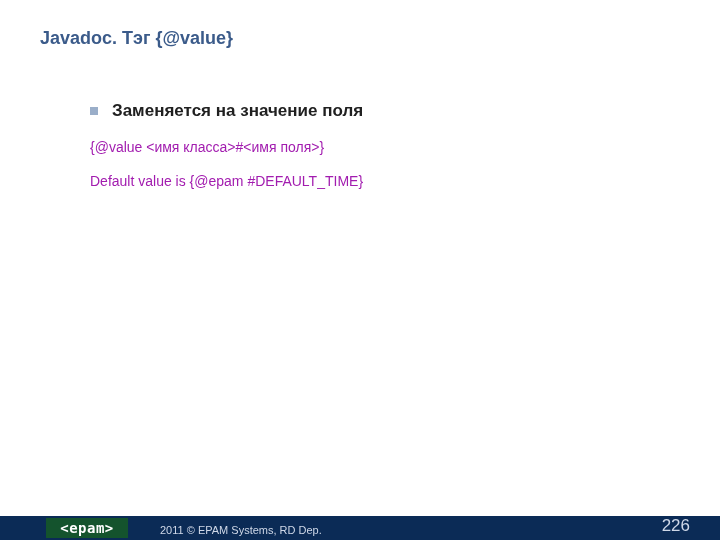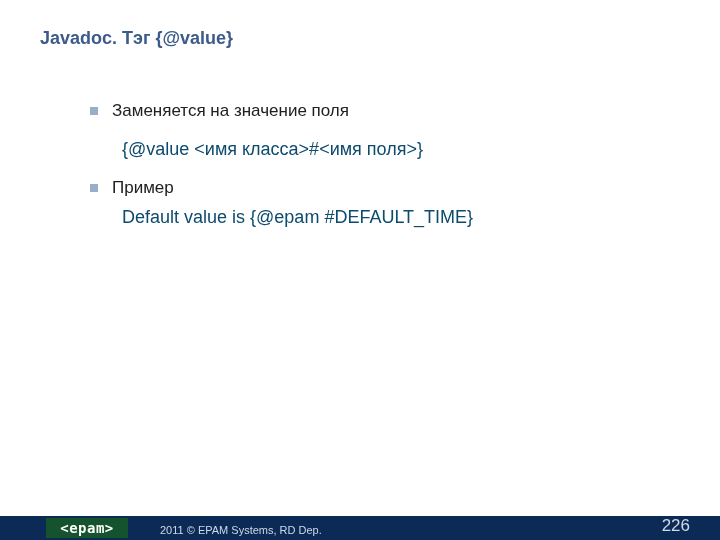--- a/index.html
+++ b/index.html
@@ -1,24 +1,24 @@
 <!DOCTYPE html>
 <html><head>
 <meta charset="utf-8">
 <style>
   * { box-sizing: border-box; margin: 0; padding: 0; }
   html, body { width: 720px; height: 540px; font-family: Arial, Helvetica, sans-serif; background: #fff; overflow: hidden; }
   .slide { position: relative; width: 720px; height: 540px; }
   .title { position: absolute; left: 40px; top: 28px; font-size: 18px; font-weight: bold; color: #3b5b8a; }
   .content { position: absolute; left: 90px; top: 100px; width: 560px; }
   .item { margin-bottom: 16px; }
-  .bullet-row { display: flex; align-items: flex-start; }
+  .bullet-row { display: flex; align-items: flex-start; font-weight: bold; }
   .bullet { width: 8px; height: 8px; background: #9aaec9; margin-top: 7px; margin-right: 14px; flex: 0 0 8px; }
   .item-text { font-size: 17px; color: #202020; line-height: 1.3; }
-  .sub { margin-left: 32px; margin-top: 6px; font-size: 18px; color: #0c4a6e; line-height: 1.3; }
+  .sub { margin-top: 6px; font-size: 14px; color: #a21caf; line-height: 1.3; }
   .footer { position: absolute; left: 0; bottom: 0; width: 720px; height: 36px; }
   .footer-bar { position: absolute; left: 0; bottom: 0; width: 720px; height: 24px; background: #0b2b56; }
   .logo { position: absolute; left: 46px; bottom: 2px; width: 82px; height: 20px; background: #14532d; color: #fff; font-family: monospace; font-weight: bold; font-size: 14px; display: flex; align-items: center; justify-content: center; letter-spacing: 0.5px; }
   .copyright { position: absolute; left: 160px; bottom: 4px; color: #cfd8e8; font-size: 11px; }
   .copyright .c-sym { color: #cfd8e8; }
   .pagenum { position: absolute; right: 30px; bottom: 4px; color: #cfd8e8; font-size: 17px; }
 </style>
 </head>
 <body>
 
@@ -29,24 +29,20 @@
     <div class="item">
       <div class="bullet-row">
         <div class="bullet"></div>
         <div class="item-text">Заменяется на значение поля</div>
       </div>
     </div>
     <div class="item">
       <div class="sub">{@value &lt;имя класса&gt;#&lt;имя поля&gt;}</div>
     </div>
     <div class="item">
-      <div class="bullet-row">
-        <div class="bullet"></div>
-        <div class="item-text">Пример</div>
-      </div>
       <div class="sub">Default value is {@epam #DEFAULT_TIME}</div>
     </div>
   </div>
 
   <div class="footer">
     <div class="footer-bar"></div>
     <div class="logo">&lt;epam&gt;</div>
     <div class="copyright">
       <span>2011</span>
       <span class="c-sym">©</span>

